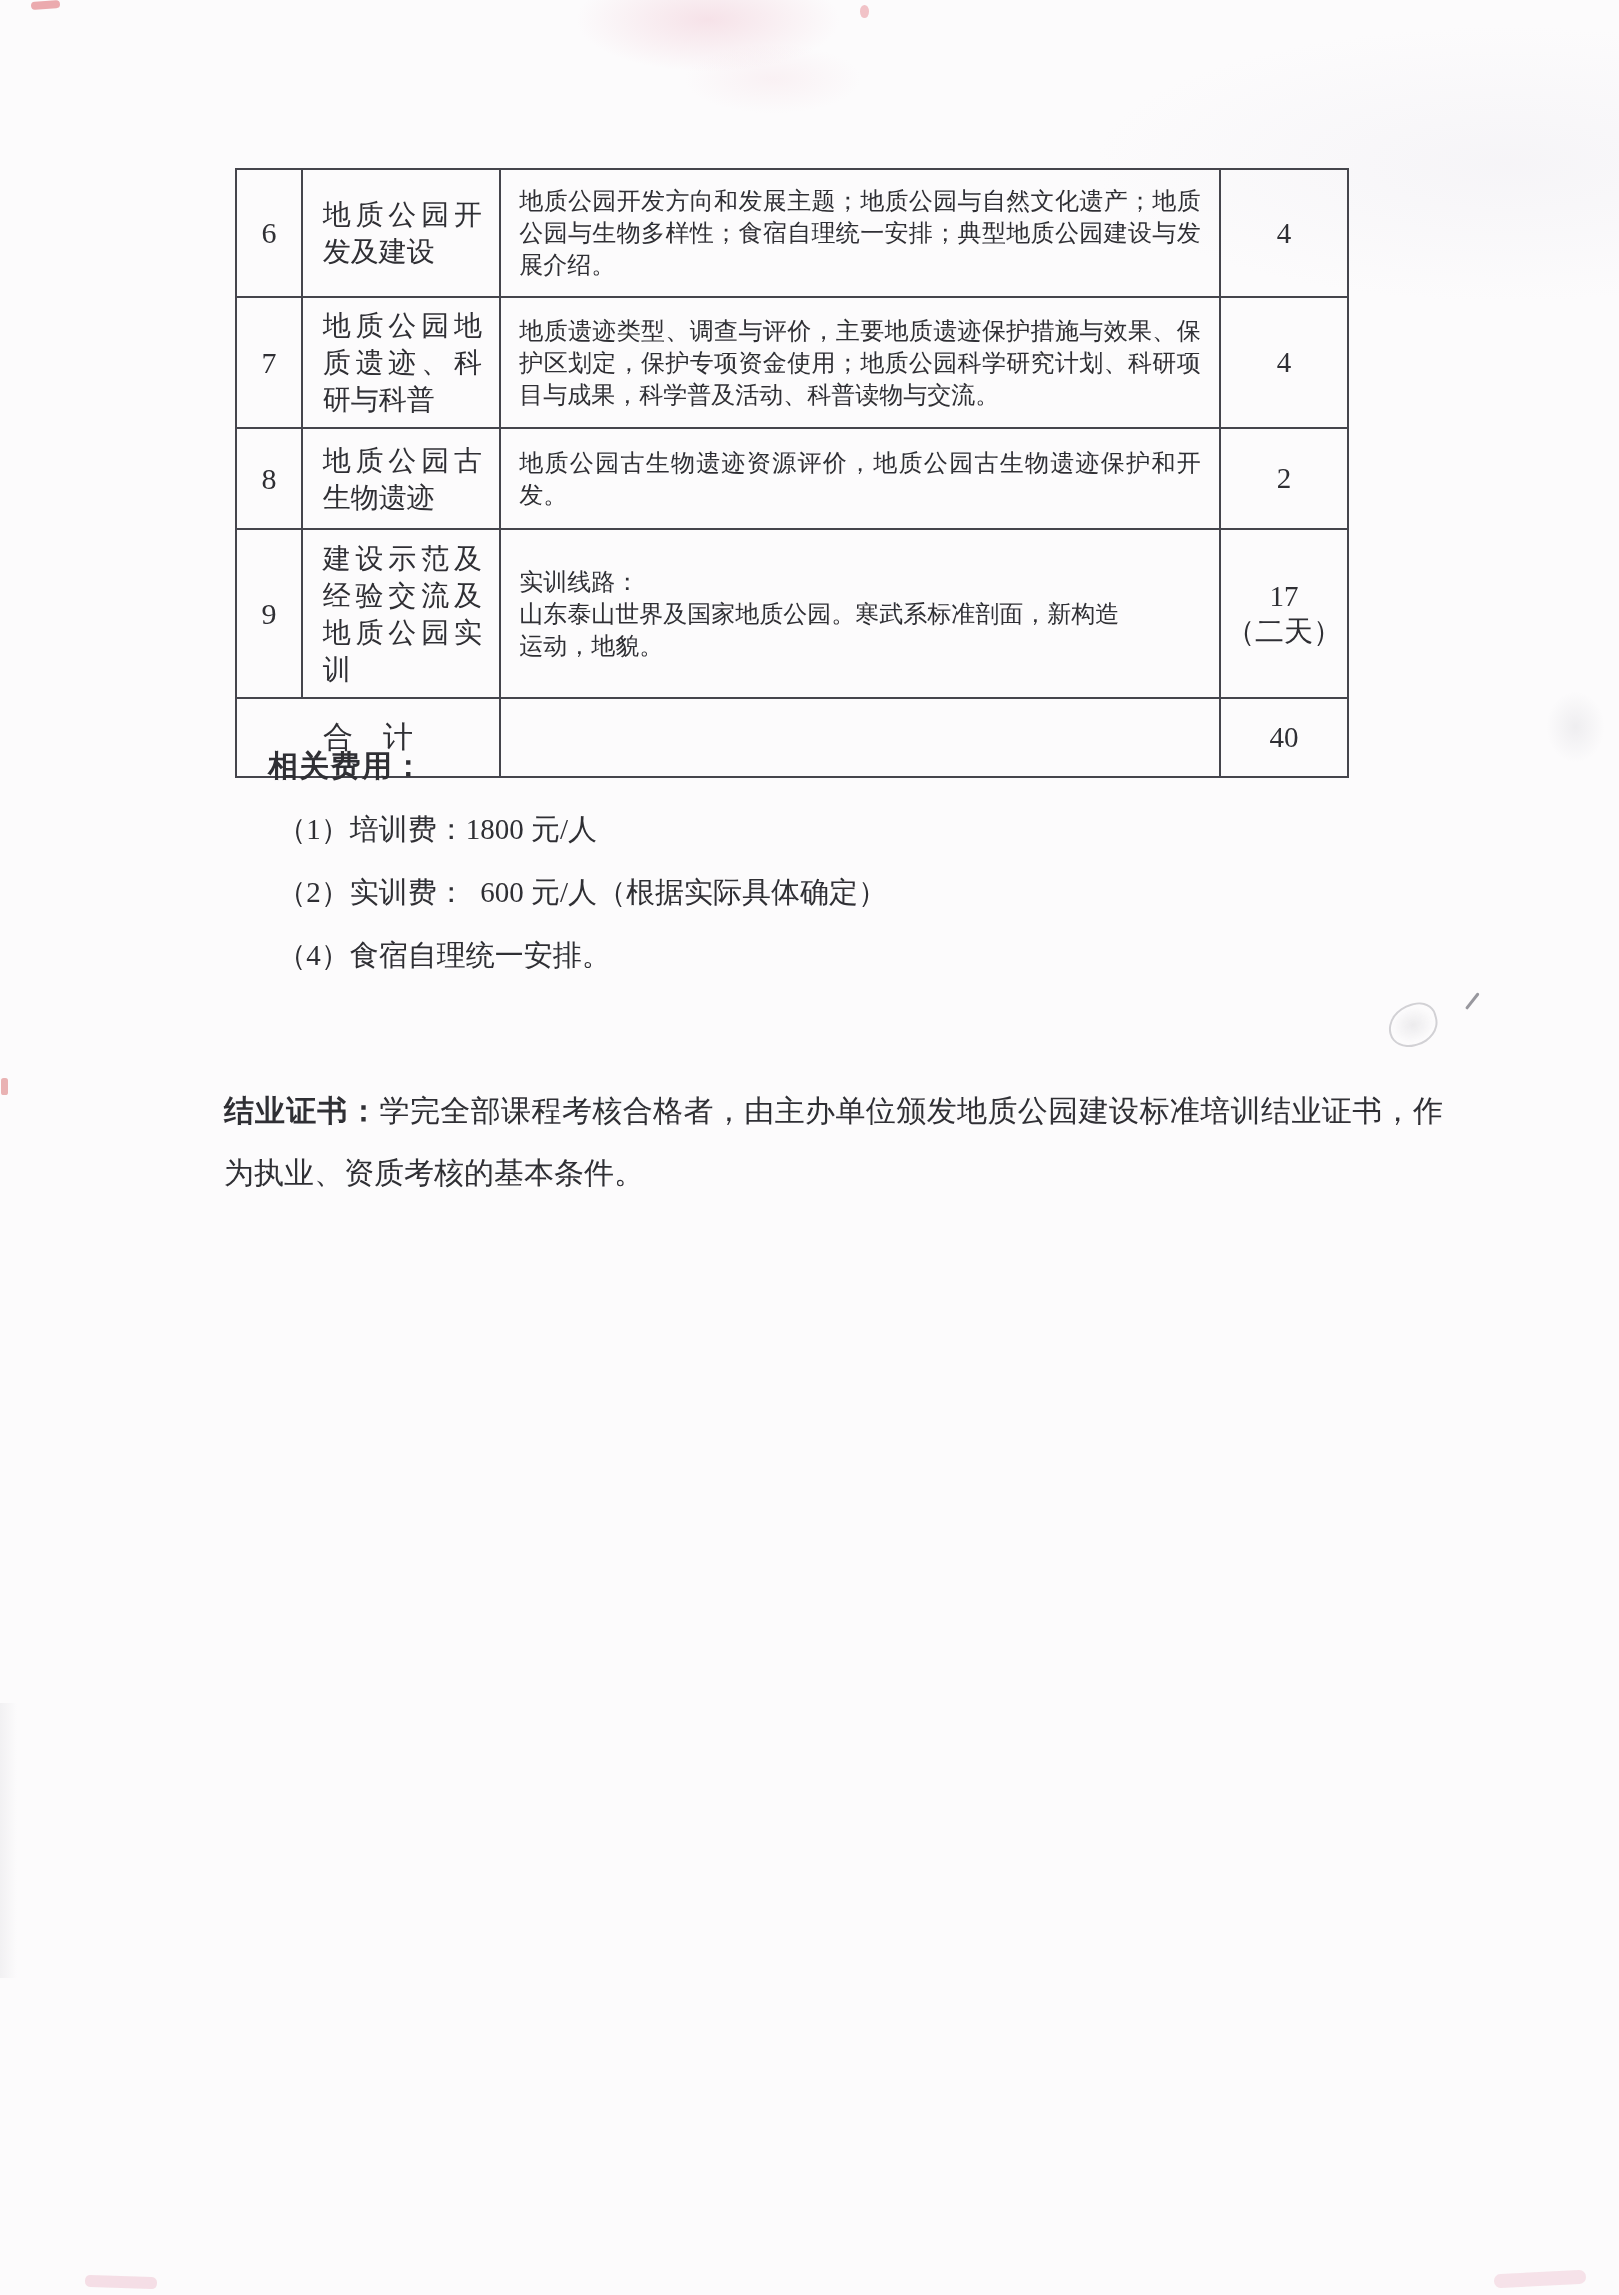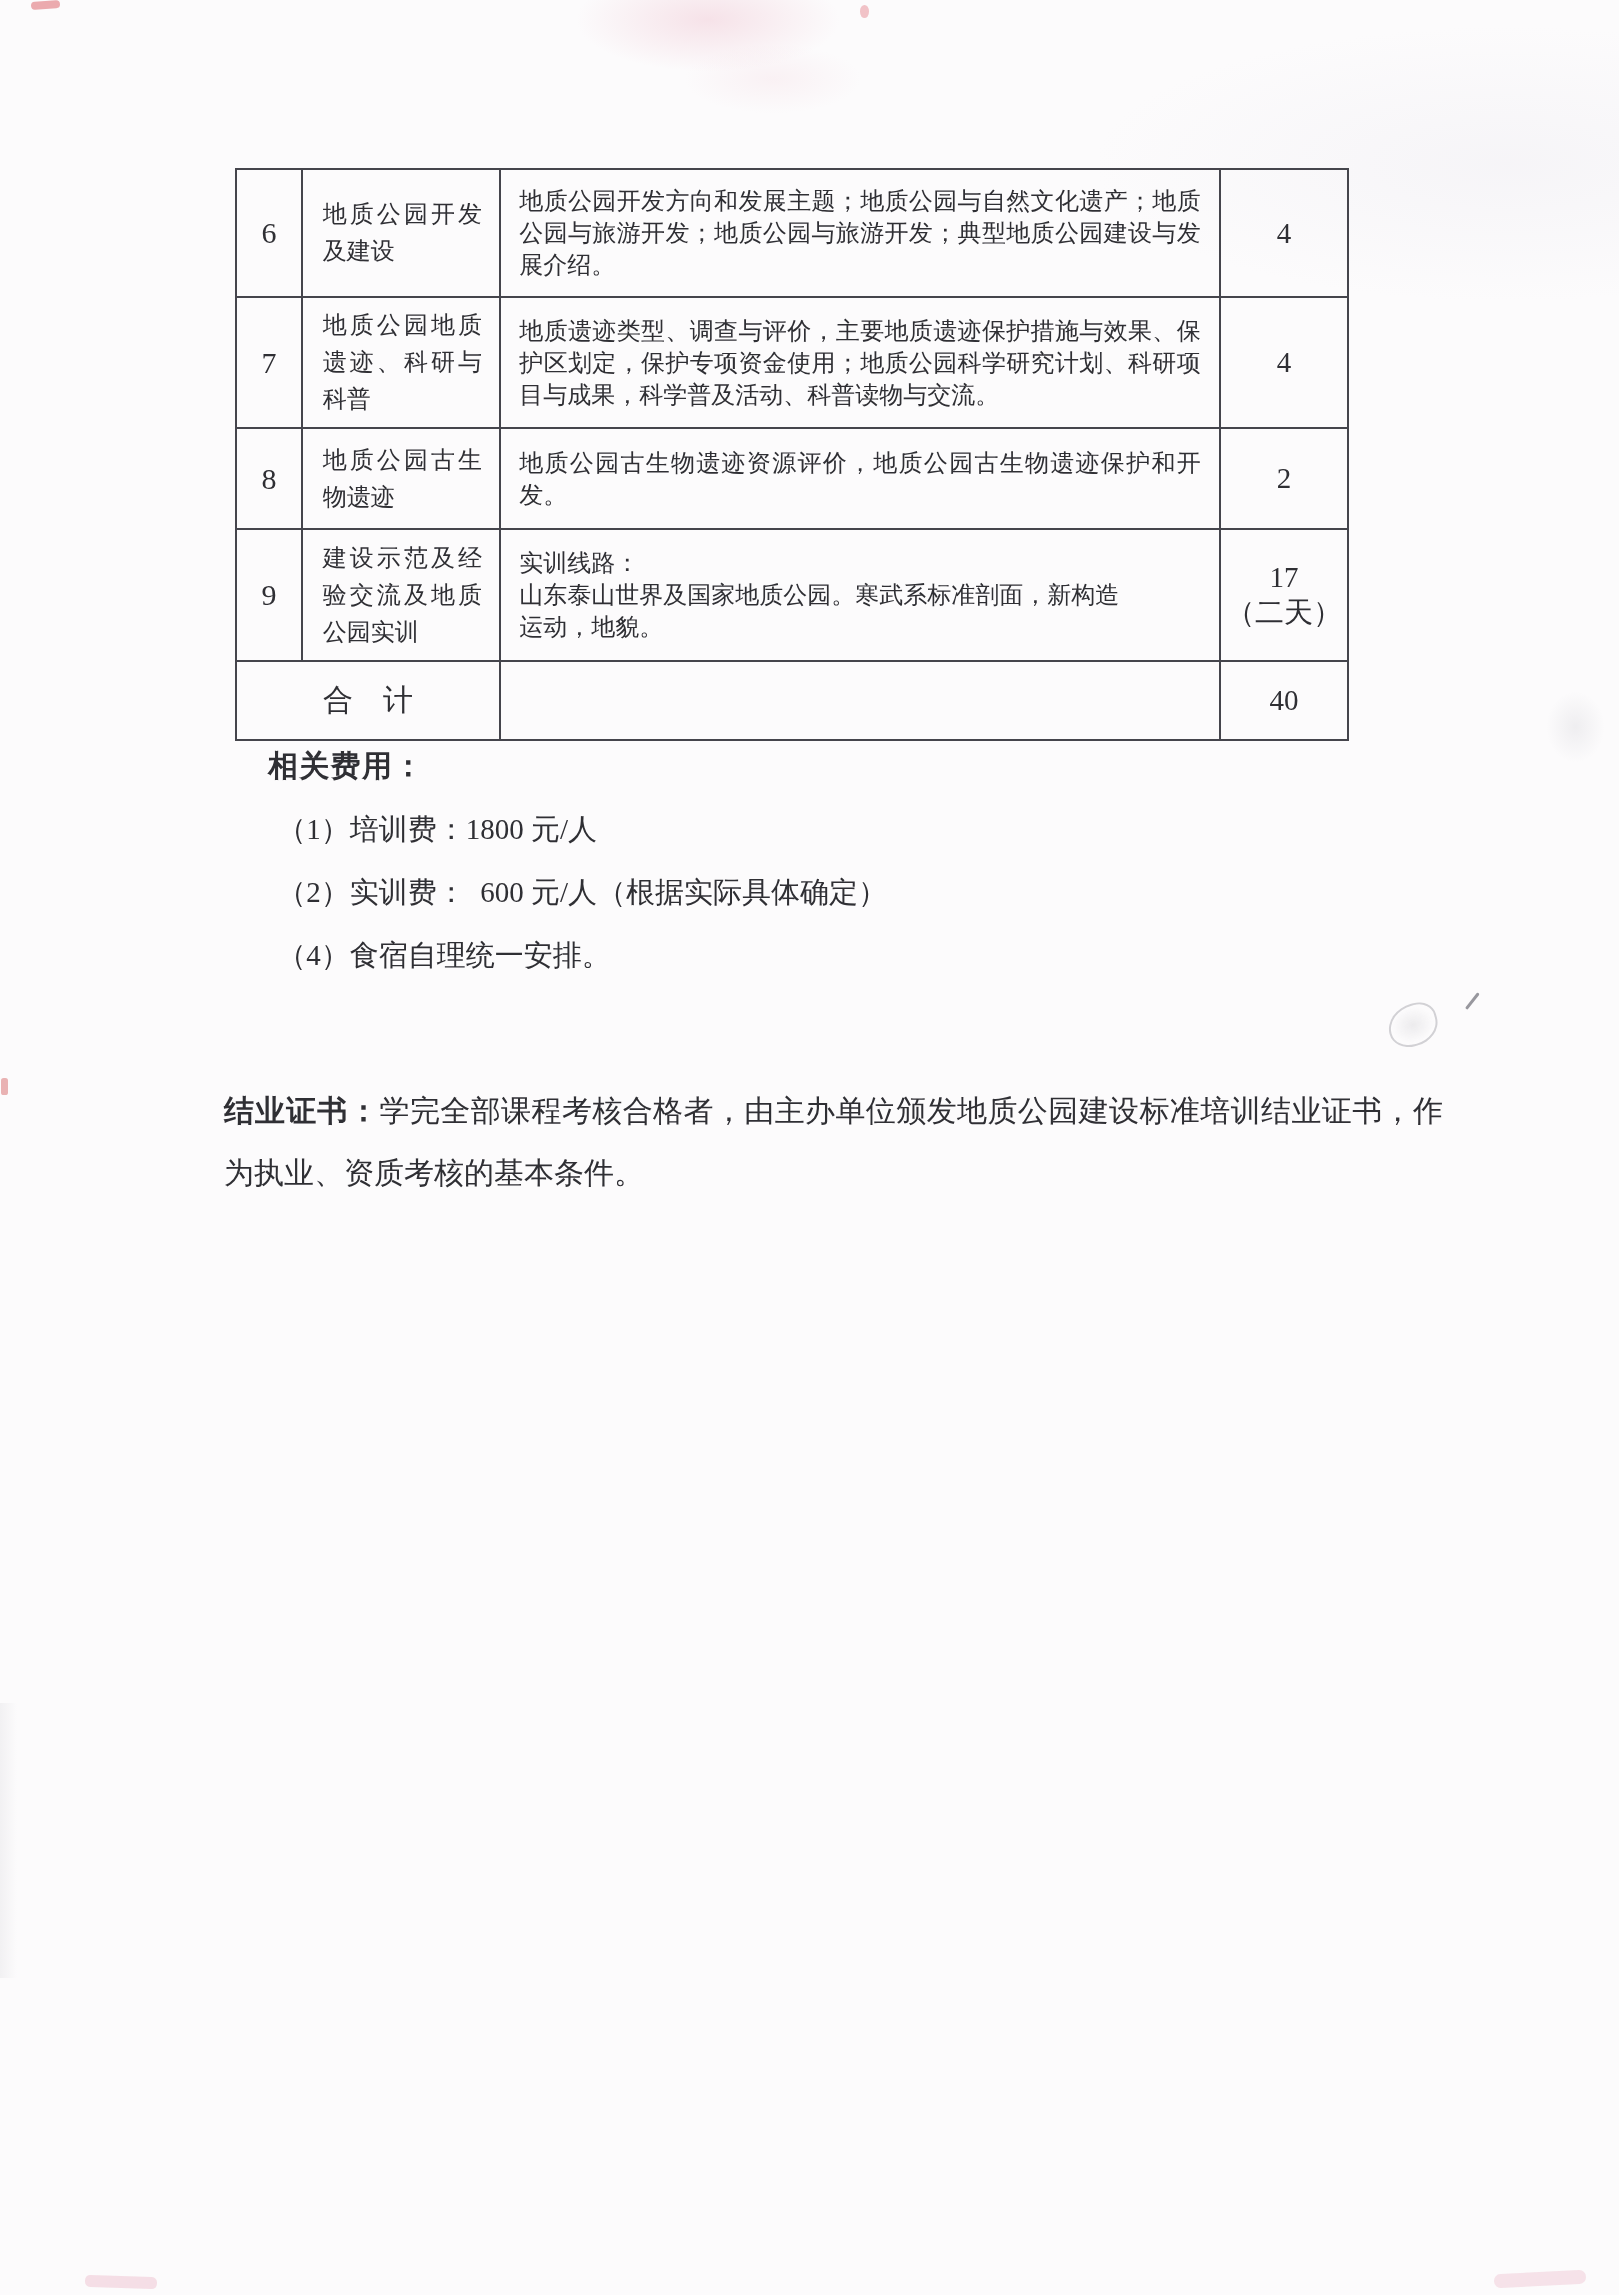--- a/index.html
+++ b/index.html
@@ -29,21 +29,21 @@
     vertical-align:middle;
     box-sizing:border-box;
   }
   table.course{border:2.6px solid #3f3f46;}
   td.c-no{
     width:66px;text-align:center;
     font-size:30px;
   }
   td.c-topic{
     width:198px;
-    font-size:24px;line-height:37px;
+    font-size:28px;line-height:37px;
     padding:9.2px 17px 9.2px 19.7px;
     text-align:justify;
   }
   td.c-content{
     width:720px;
     font-size:24px;line-height:32px;
     padding:11.8px 18.3px;
     text-align:justify;
     white-space:pre-line;
   }
@@ -98,21 +98,21 @@
 </head>
 <body>
 
 <div class="page">
 
   <table class="course">
     <tbody>
         <tr class="r6">
       <td class="c-no">6</td>
       <td class="c-topic">地质公园开发及建设</td>
-      <td class="c-content">地质公园开发方向和发展主题；地质公园与自然文化遗产；地质公园与旅游开发；地质公园与旅游开发；典型地质公园建设与发展介绍。</td>
+      <td class="c-content">地质公园开发方向和发展主题；地质公园与自然文化遗产；地质公园与生物多样性；食宿自理统一安排；典型地质公园建设与发展介绍。</td>
       <td class="c-hours">4</td>
     </tr>
     <tr class="r7">
       <td class="c-no">7</td>
       <td class="c-topic">地质公园地质遗迹、科研与科普</td>
       <td class="c-content">地质遗迹类型、调查与评价，主要地质遗迹保护措施与效果、保护区划定，保护专项资金使用；地质公园科学研究计划、科研项目与成果，科学普及活动、科普读物与交流。</td>
       <td class="c-hours">4</td>
     </tr>
     <tr class="r8">
       <td class="c-no">8</td>

